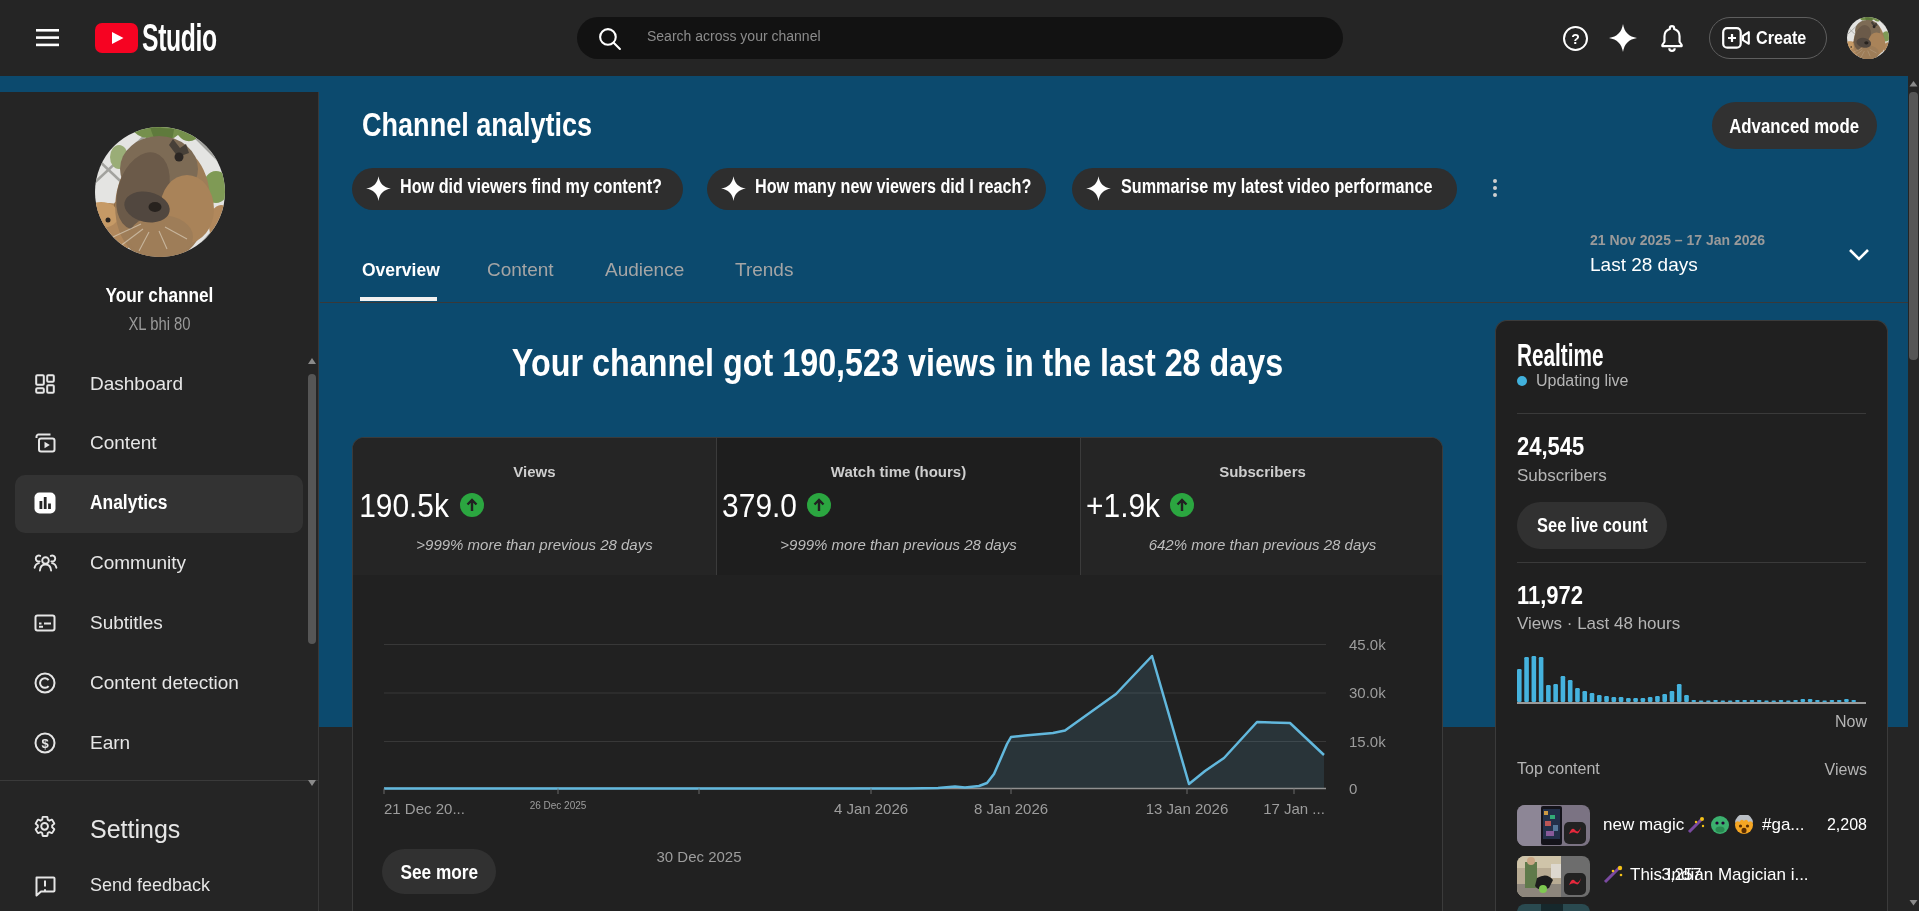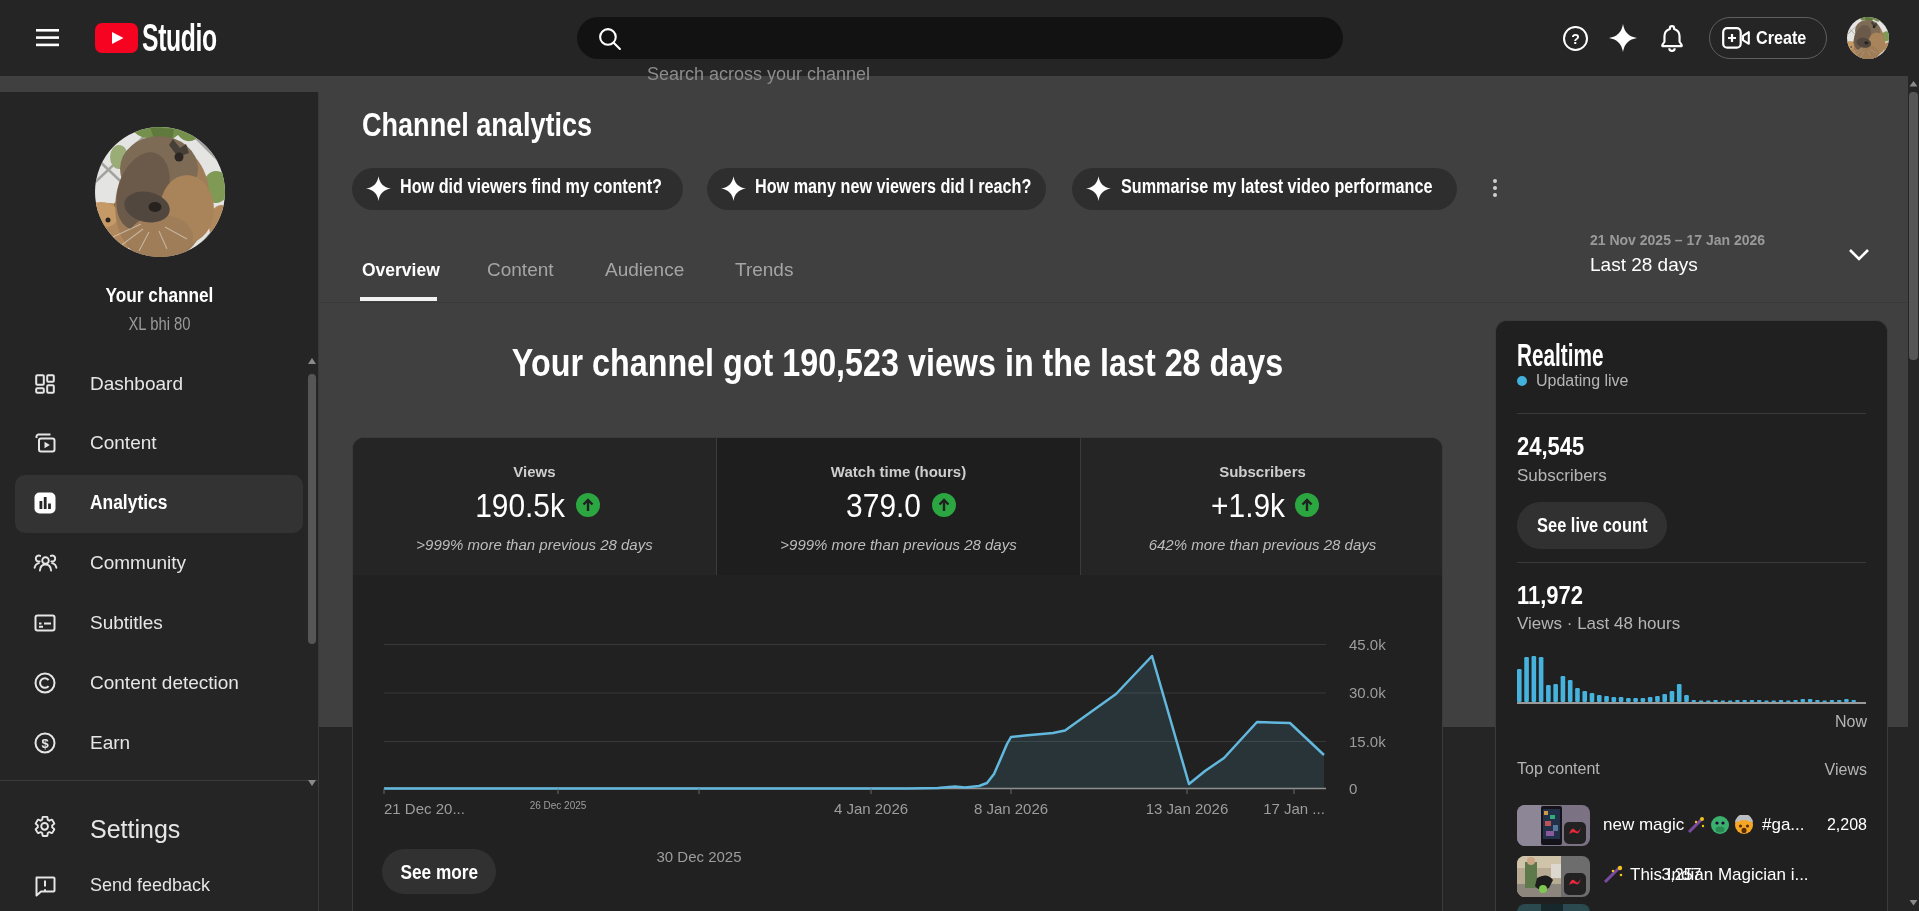--- a/index.html
+++ b/index.html
@@ -1,20 +1,20 @@
 <!DOCTYPE html>
 <html><head>
 <meta charset="utf-8">
 <style>
   * { margin:0; padding:0; box-sizing:border-box; }
   html,body { width:1919px; height:911px; overflow:hidden; background:#252525;
     font-family:"Liberation Sans", sans-serif; }
   .abs { position:absolute; }
-  #page { position:relative; width:1919px; height:727px; background:#404040; }
-  .val { display:flex; align-items:center; justify-content:center; gap:5px;
+  #page { position:relative; width:1919px; height:727px; background:#0c4a6e; }
+  .val { display:flex; align-items:center; justify-content:flex-start; gap:5px;
          font-size:34px; color:#fff; height:38px; }
   .val span { display:inline-block; transform:scaleX(0.88); transform-origin:center; }
 </style>
 </head>
 <body>
 <div id="page">
 
   <div class="abs" id="topbar" style="left:0;top:0;width:1919px;height:76px;background:#252525;">
     <svg class="abs" style="left:36px;top:28px;" width="24" height="20" viewBox="0 0 24 20">
       <rect x="0" y="1" width="23" height="2.6" fill="#fff"></rect>
@@ -25,21 +25,21 @@
       <rect x="0" y="0" width="43" height="30" rx="7" fill="#f60322"></rect>
       <path d="M17 9 L28.5 15 L17 21 Z" fill="#fff"></path>
     </svg>
     <div class="abs" style="left:142px;top:17px;font-size:38px;font-weight:bold;color:#fff;letter-spacing:-0.5px;transform:scaleX(0.65);transform-origin:left;">Studio</div>
 
     <div class="abs" style="left:577px;top:17px;width:766px;height:42px;border-radius:21px;background:#121212;"></div>
     <svg class="abs" style="left:597px;top:26px;" width="25" height="25" viewBox="0 0 24 24">
       <circle cx="10.5" cy="10.5" r="7.5" fill="none" stroke="#fff" stroke-width="2"></circle>
       <line x1="16" y1="16" x2="22" y2="22" stroke="#fff" stroke-width="2" stroke-linecap="round"></line>
     </svg>
-    <div class="abs" style="left:647px;top:28px;font-size:18px;color:#8c8c8c;margin-top:36px;">Search across your channel</div>
+    <div class="abs" style="left:647px;top:28px;font-size:14px;color:#8c8c8c;">Search across your channel</div>
 
     <svg class="abs" style="left:1562px;top:25px;" width="27" height="27" viewBox="0 0 27 27">
       <circle cx="13.5" cy="13.5" r="11.5" fill="none" stroke="#fff" stroke-width="2"></circle>
       <text x="13.5" y="19" font-size="14" font-weight="bold" fill="#fff" text-anchor="middle" font-family="Liberation Sans">?</text>
     </svg>
     <svg class="abs" style="left:1609px;top:24px;" width="28" height="28" viewBox="0 0 24 24">
       <path d="M12 0 C13.1 6.9 17.1 10.9 24 12 C17.1 13.1 13.1 17.1 12 24 C10.9 17.1 6.9 13.1 0 12 C6.9 10.9 10.9 6.9 12 0 Z" fill="#fff"></path>
     </svg>
     <svg class="abs" style="left:1659px;top:24px;" width="26" height="28" viewBox="0 0 24 26">
       <path d="M12 2 a2 2 0 0 1 2 2 v0.6 a7 7 0 0 1 5 6.7 v5.2 l2 3 v1 H3 v-1 l2 -3 v-5.2 a7 7 0 0 1 5 -6.7 V4 a2 2 0 0 1 2 -2 z" fill="none" stroke="#fff" stroke-width="2" stroke-linejoin="round"></path>
@@ -232,20 +232,21 @@
         <path d="M6 2 L10 8 L2 8 Z" fill="#8a8a8a"></path>
       </svg>
     <div class="abs" style="left:308px;top:282px;width:8px;height:270px;border-radius:4px;background:#565656;"></div>
     <svg class="abs" style="left:306px;top:686px;" width="12" height="10">
         <path d="M2 2 L10 2 L6 8 Z" fill="#8a8a8a"></path>
       </svg>
   </div>
 
   <div class="abs" id="main" style="left:320px;top:76px;width:1588px;height:835px;">
     <div class="abs" style="left:42px;top:30px;font-size:33px;font-weight:bold;color:#fff;transform:scaleX(0.82);transform-origin:left;white-space:nowrap;">Channel analytics</div>
+    <div class="abs" style="left:1392px;top:26px;width:165px;height:47px;border-radius:23.5px;background:#313131;text-align:center;line-height:47px;font-size:21px;font-weight:bold;color:#fff;"><span style="display:inline-block;transform:scaleX(0.80);">Advanced mode</span></div>
 
     <div class="abs chip" style="left:32px;top:92px;width:331px;height:42px;border-radius:21px;background:#2e2e2e;"></div>
     <div class="abs chip" style="left:387px;top:92px;width:339px;height:42px;border-radius:21px;background:#2e2e2e;"></div>
     <div class="abs chip" style="left:752px;top:92px;width:385px;height:42px;border-radius:21px;background:#2e2e2e;"></div>
     <svg class="abs" style="left:45px;top:99px;" width="27" height="27" viewBox="0 0 24 24">
         <path d="M12 1 C13 7.4 16.6 11 23 12 C16.6 13 13 16.6 12 23 C11 16.6 7.4 13 1 12 C7.4 11 11 7.4 12 1 Z" fill="#fff"></path>
       </svg>
     <div class="abs" style="left:80px;top:99px;font-size:20px;font-weight:bold;color:#fff;transform:scaleX(0.81);transform-origin:left;white-space:nowrap;">How did viewers find my content?</div>
     <svg class="abs" style="left:400px;top:99px;" width="27" height="27" viewBox="0 0 24 24">
         <path d="M12 1 C13 7.4 16.6 11 23 12 C16.6 13 13 16.6 12 23 C11 16.6 7.4 13 1 12 C7.4 11 11 7.4 12 1 Z" fill="#fff"></path>

